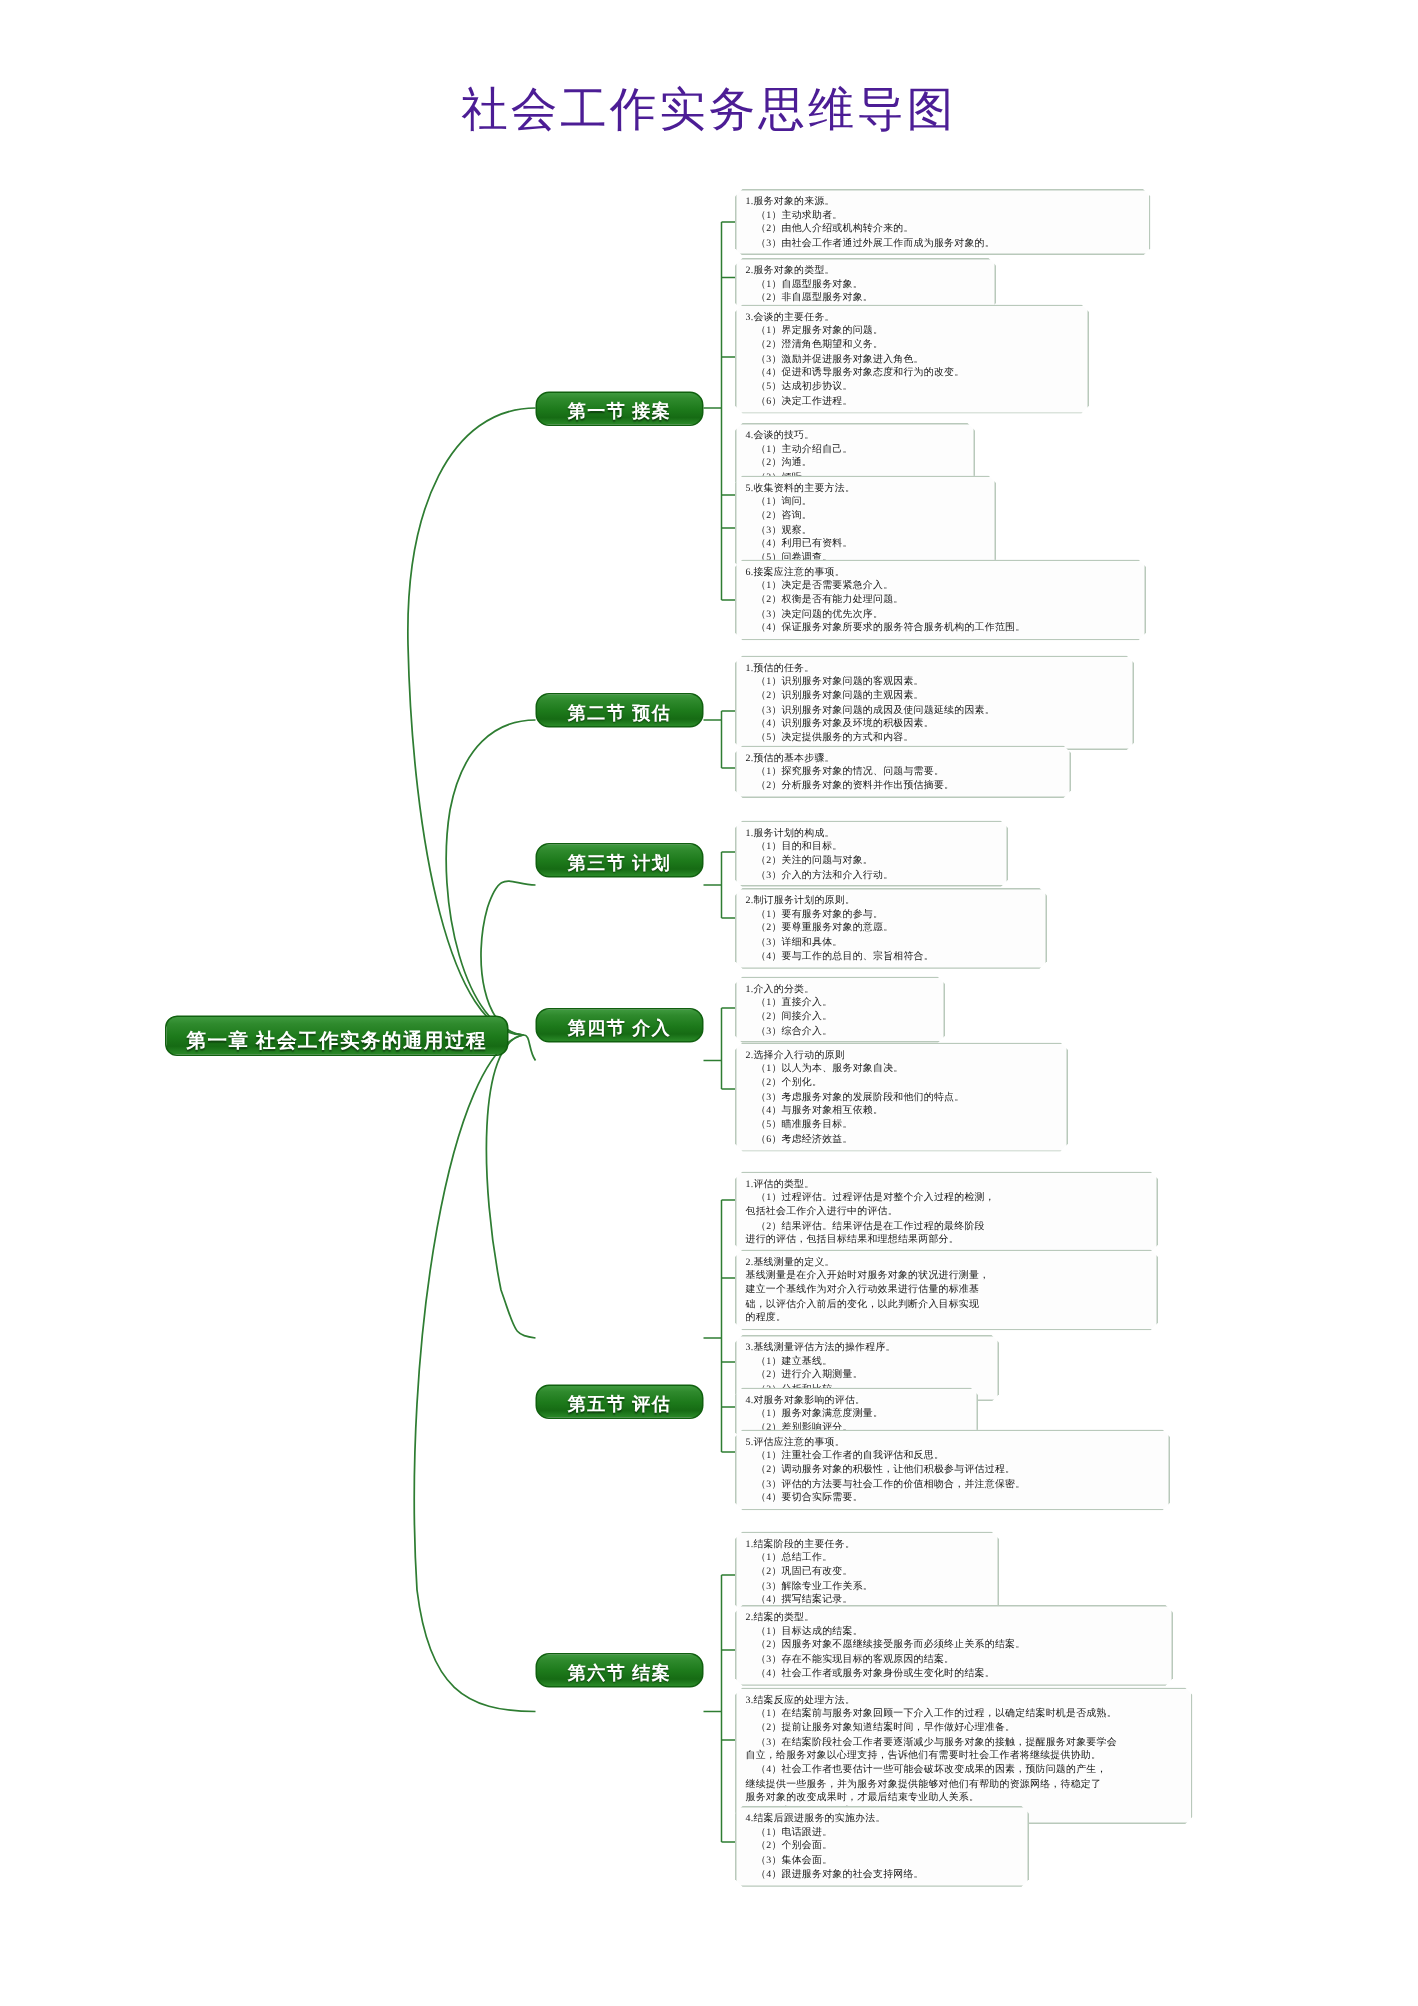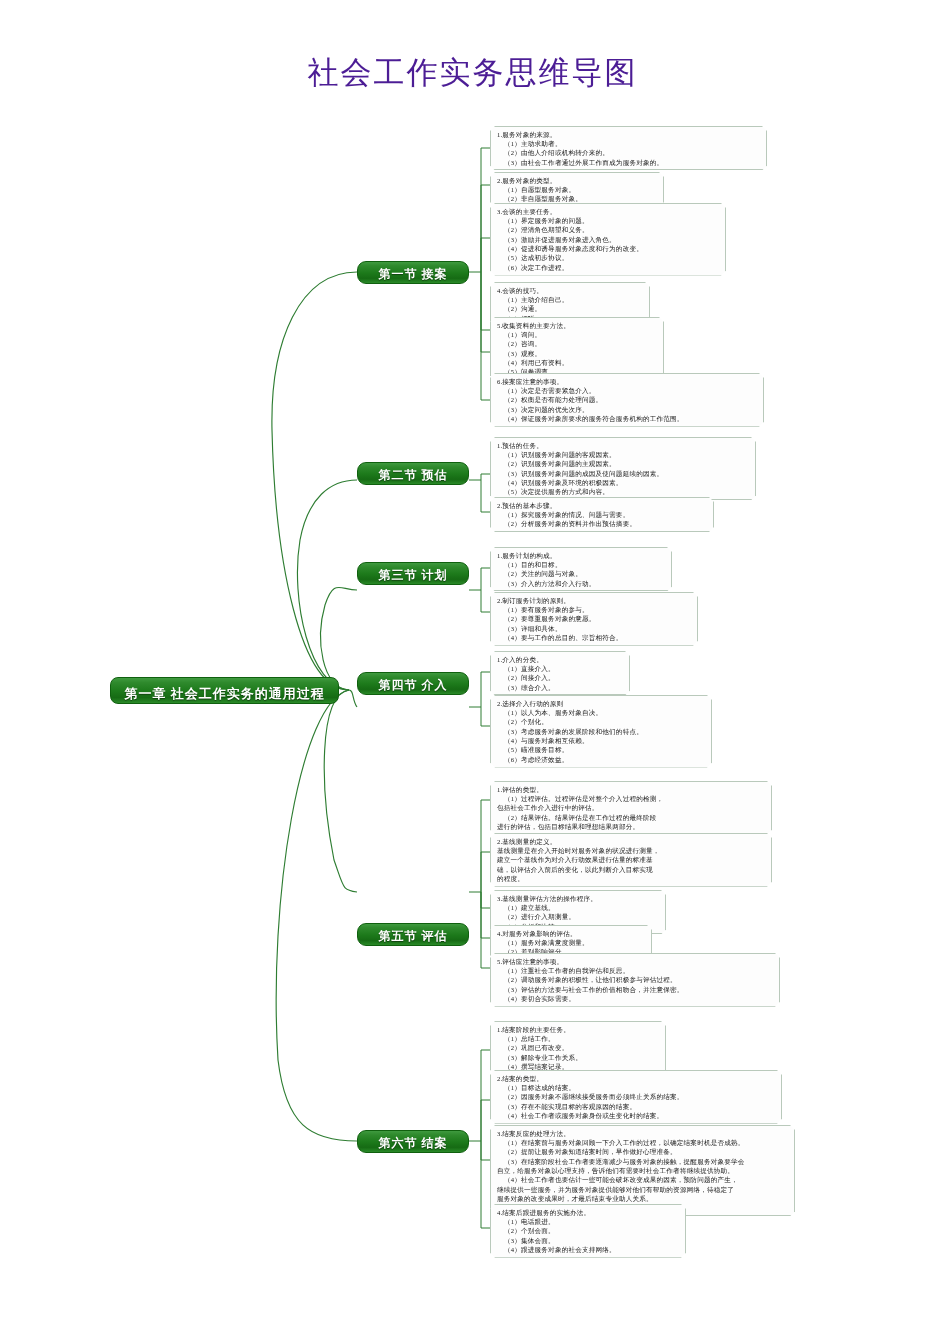--- a/index.html
+++ b/index.html
@@ -146,21 +146,21 @@
   </div>
   <div class="gnode section-node" style="top:562px">
     <span>第三节  计划</span>
   </div>
   <div class="gnode section-node" style="top:672px">
     <span>第四节  介入</span>
   </div>
   <div class="gnode section-node" style="top:923px">
     <span>第五节  评估</span>
   </div>
-  <div class="gnode section-node" style="top:1130px">
+  <div class="gnode section-node" style="top:1102px">
     <span>第六节  结案</span>
   </div>
 
   <div class="leaf" style="left:490px; top:126px; width:277px;">
       <span class="ln">1.服务对象的来源。</span>
       <span class="ln ind">（1）主动求助者。</span>
       <span class="ln ind">（2）由他人介绍或机构转介来的。</span>
       <span class="ln ind">（3）由社会工作者通过外展工作而成为服务对象的。</span>
     </div>
   <div class="leaf" style="left:490px; top:172px; width:174px;">

